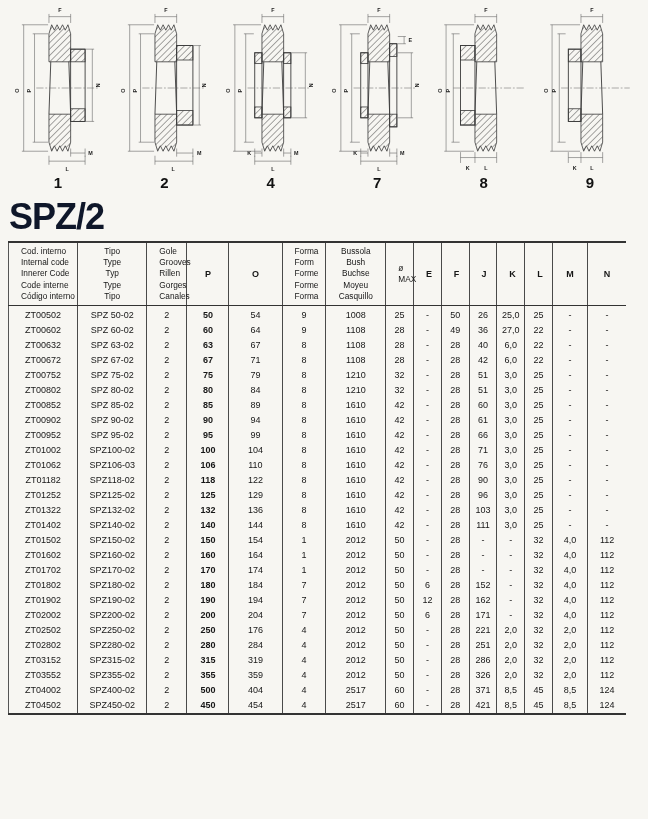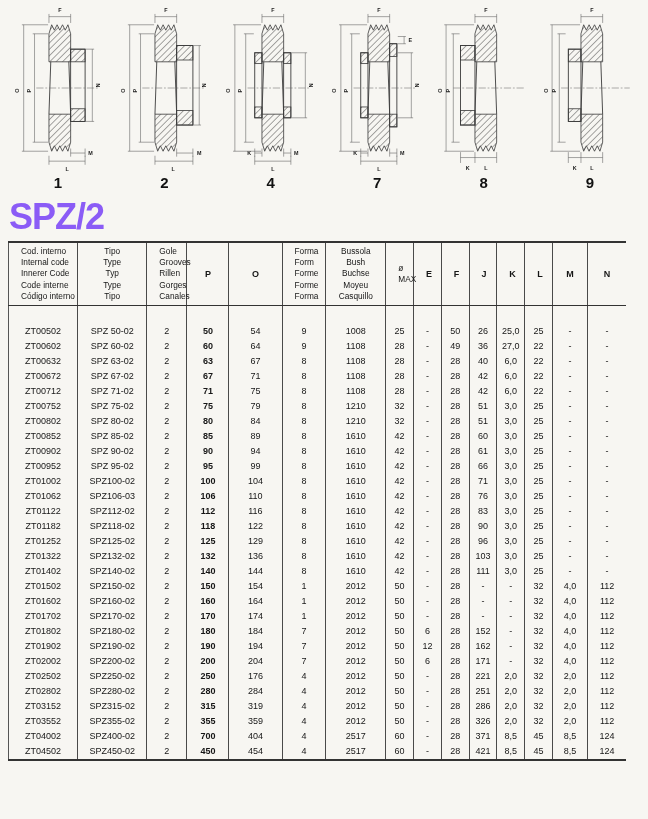--- a/index.html
+++ b/index.html
@@ -22,21 +22,21 @@
     margin-top:2px;text-align:center;
   }
   .ln{stroke:#3c3c3c;stroke-width:1;fill:none;}
   .hf{fill:url(#hatch);stroke:#3c3c3c;stroke-width:0.9;}
   .dim{stroke:#5a5a5a;stroke-width:0.6;fill:none;}
   .cl{stroke:#6a6a6a;stroke-width:0.6;stroke-dasharray:8 2 2 2;fill:none;}
   svg text{font-family:"Liberation Sans",sans-serif;font-size:6px;font-weight:bold;fill:#222;}
   
   .page-title{
     font-size:36px;font-weight:900;letter-spacing:-1px;
-    color:#8b5cf6;margin:8px 0 6px 9px;line-height:1;
+    color:#0f172a;margin:8px 0 6px 9px;line-height:1;
   }
   
   .spec-table{
     margin-left:8px;width:618px;
     border-collapse:collapse;table-layout:fixed;
     border-left:1px solid #555;
     border-bottom:2.5px solid #333;
     background:transparent;
   }
   .spec-table thead th{
@@ -49,21 +49,21 @@
   .spec-table thead th:first-child{border-left:none;}
   .spec-table thead th.letter{font-size:9px;font-weight:bold;}
   .th-stack span{display:block;white-space:nowrap;}
   .spec-table td{
     border-left:1px solid #4a4a4a;
     font-size:9px;color:#161616;
     height:15px;padding:0 1px;text-align:center;white-space:nowrap;
   }
   .spec-table td:first-child{border-left:none;}
   .spec-table td:nth-child(4){font-weight:bold;}
-  .spec-table tbody tr:first-child td{padding-top:18px;}
+  .spec-table tbody tr:first-child td{padding-top:2px;}
 </style>
 </head>
 <body>
 
 <svg width="0" height="0" style="position:absolute" aria-hidden="true">
   <defs>
     <pattern id="hatch" width="5" height="5" patternUnits="userSpaceOnUse" patternTransform="rotate(45)">
       <line x1="0" y1="0" x2="0" y2="5" stroke="#4c4c4c" stroke-width="1.1"></line>
     </pattern>
   </defs>
@@ -364,37 +364,20 @@
         <td>28</td>
         <td>-</td>
         <td>28</td>
         <td>42</td>
         <td>6,0</td>
         <td>22</td>
         <td>-</td>
         <td>-</td>
       </tr>
       <tr>
-        <td>ZT00712</td>
-        <td>SPZ 71-02</td>
-        <td>2</td>
-        <td>71</td>
-        <td>75</td>
-        <td>8</td>
-        <td>1108</td>
-        <td>28</td>
-        <td>-</td>
-        <td>28</td>
-        <td>42</td>
-        <td>6,0</td>
-        <td>22</td>
-        <td>-</td>
-        <td>-</td>
-      </tr>
-      <tr>
         <td>ZT00752</td>
         <td>SPZ 75-02</td>
         <td>2</td>
         <td>75</td>
         <td>79</td>
         <td>8</td>
         <td>1210</td>
         <td>32</td>
         <td>-</td>
         <td>28</td>
@@ -494,37 +477,20 @@
         <td>SPZ106-03</td>
         <td>2</td>
         <td>106</td>
         <td>110</td>
         <td>8</td>
         <td>1610</td>
         <td>42</td>
         <td>-</td>
         <td>28</td>
         <td>76</td>
-        <td>3,0</td>
-        <td>25</td>
-        <td>-</td>
-        <td>-</td>
-      </tr>
-      <tr>
-        <td>ZT01122</td>
-        <td>SPZ112-02</td>
-        <td>2</td>
-        <td>112</td>
-        <td>116</td>
-        <td>8</td>
-        <td>1610</td>
-        <td>42</td>
-        <td>-</td>
-        <td>28</td>
-        <td>83</td>
         <td>3,0</td>
         <td>25</td>
         <td>-</td>
         <td>-</td>
       </tr>
       <tr>
         <td>ZT01182</td>
         <td>SPZ118-02</td>
         <td>2</td>
         <td>118</td>
@@ -758,21 +724,21 @@
         <td>326</td>
         <td>2,0</td>
         <td>32</td>
         <td>2,0</td>
         <td>112</td>
       </tr>
       <tr>
         <td>ZT04002</td>
         <td>SPZ400-02</td>
         <td>2</td>
-        <td>700</td>
+        <td>500</td>
         <td>404</td>
         <td>4</td>
         <td>2517</td>
         <td>60</td>
         <td>-</td>
         <td>28</td>
         <td>371</td>
         <td>8,5</td>
         <td>45</td>
         <td>8,5</td>

